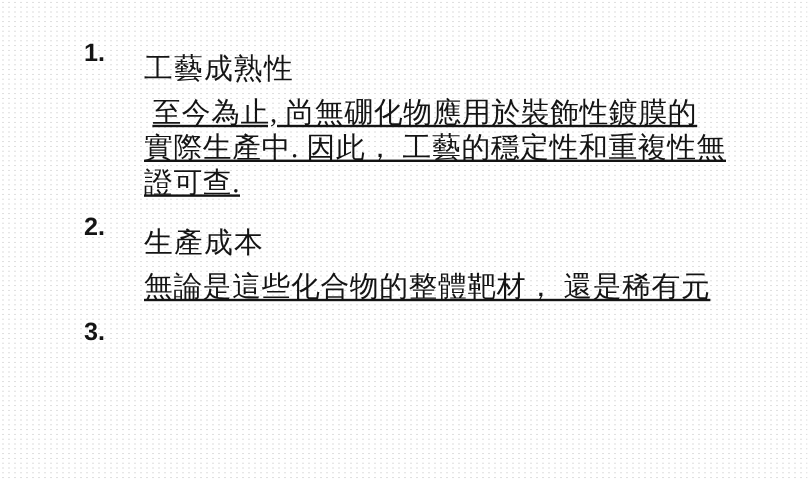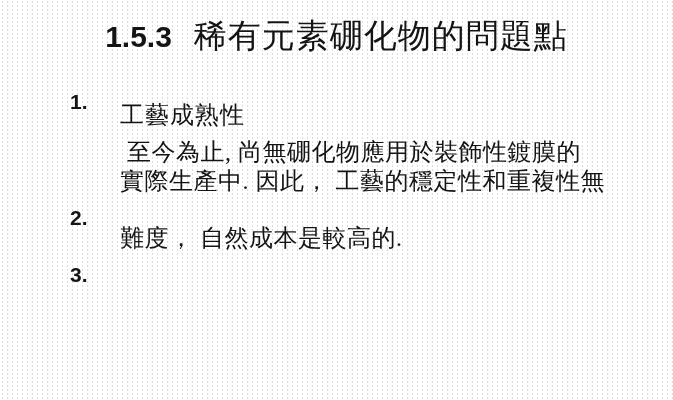--- a/index.html
+++ b/index.html
@@ -60,20 +60,21 @@
     margin-top: 15px;
   }
   .item-heading {
     font-size: 24px;
     line-height: 30px;
     white-space: nowrap;
     letter-spacing: 1px;
   }
   .item-body {
     margin-top: 8px;
+    text-decoration: underline;
   }
   .line {
     font-size: 24px;
     line-height: 29px;
     white-space: nowrap;
     letter-spacing: 0.5px;
   }
   .line.first-indent {
     padding-left: 7px;
   }
@@ -89,43 +90,42 @@
     color: var(--watermark, #e9e9e9);
     white-space: nowrap;
     pointer-events: none;
   }
 </style>
 </head>
 <body>
 
 <div class="slide" style="--bg: #ffffff; --dot: #dcdcdc; --text: #141414; --watermark: #e9e9e9;">
 
-  <div class="title">
-    <span class="title-number">1.5.3</span><span>稀有元素硼化物的問題點</span>
-  </div>
 
 
   <div class="list">
 
     <div class="item">
       <div class="item-num">1.</div>
       <div class="item-content">
         <div class="item-heading">工藝成熟性</div>
         <div class="item-body">
           <div class="line first-indent">至今為止, 尚無硼化物應用於裝飾性鍍膜的</div>
           <div class="line">實際生產中. 因此， 工藝的穩定性和重複性無</div>
+          <div class="line">證可查.</div>
         </div>
       </div>
     </div>
 
     <div class="item">
       <div class="item-num">2.</div>
       <div class="item-content">
+        <div class="item-heading">生產成本</div>
         <div class="item-body">
-          <div class="line">難度， 自然成本是較高的.</div>
+          <div class="line">無論是這些化合物的整體靶材， 還是稀有元</div>
         </div>
       </div>
     </div>
 
     <div class="item">
       <div class="item-num">3.</div>
     </div>
 
   </div>
 </div>

